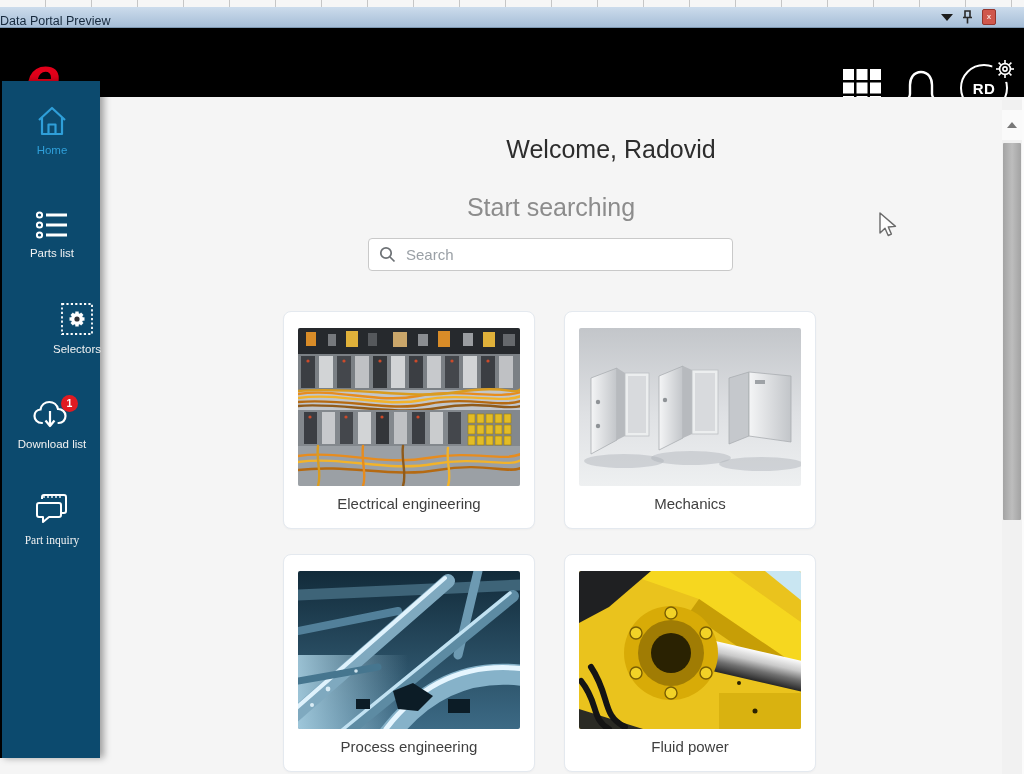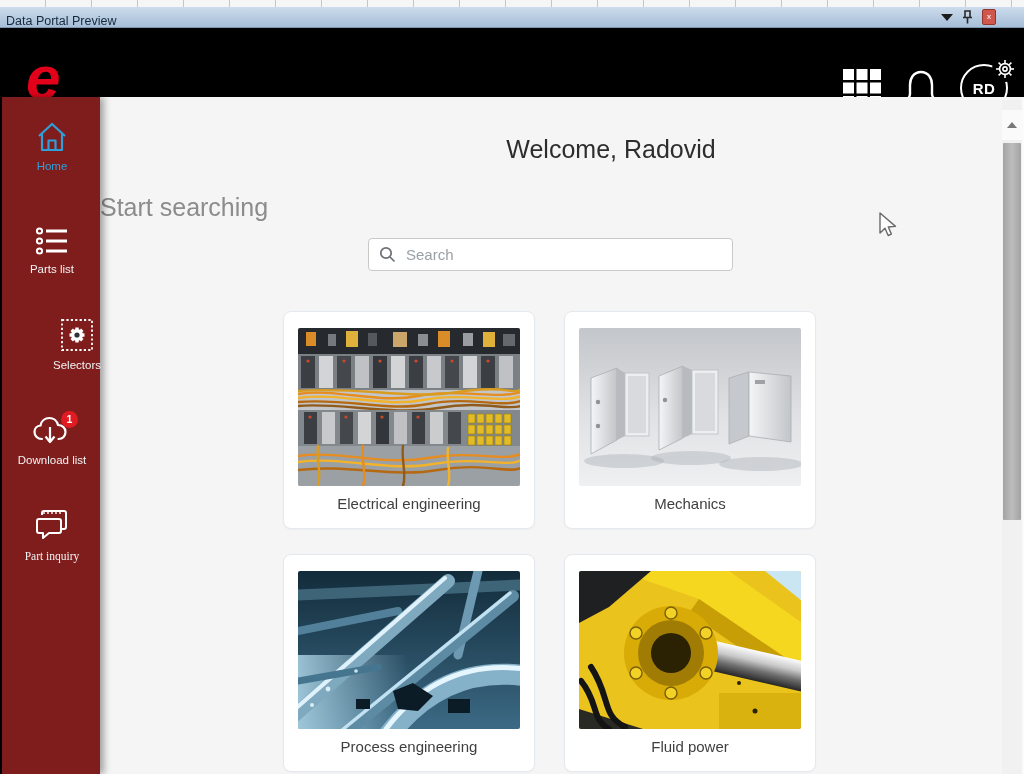--- a/index.html
+++ b/index.html
@@ -5,50 +5,50 @@
   html,body{margin:0;padding:0;width:1024px;height:774px;overflow:hidden;
     font-family:"Liberation Sans","DejaVu Sans",sans-serif;background:#f5f5f5;}
   .abs{position:absolute;}
   
   .top-strip{left:0;top:0;width:1024px;height:7px;background:#f6f6f6;
     background-image:repeating-linear-gradient(90deg,transparent 0 45px,#c6c6c6 45px 46px);}
   
   .titlebar{left:0;top:7px;width:1024px;height:21px;
     background:linear-gradient(#ccdcec,#a6bed7);
     border-bottom:1px solid #7d97b1;display:flex;align-items:center;box-sizing:border-box;}
-  .titlebar-text{font-size:12.5px;color:#16293d;padding-left:6px;flex:1;margin-top:8px;}
+  .titlebar-text{font-size:12.5px;color:#16293d;padding-left:0;flex:1;margin-top:8px;}
   .titlebar-icons{display:flex;align-items:center;gap:8px;padding-right:28px;}
   .tb-caret{width:0;height:0;border-left:6px solid transparent;border-right:6px solid transparent;
     border-top:7px solid #1c1c1c;}
   .tb-close{width:12px;height:14px;background:#d0574c;border:1px solid #94352c;border-radius:2px;
     color:#f7d9d4;font-size:8px;line-height:13px;text-align:center;font-weight:bold;}
   
   .header{left:0;top:28px;width:1024px;height:69px;background:#000;}
   .logo-e{left:26px;top:24px;font-size:62px;font-weight:800;font-style:italic;
     color:#e2001a;line-height:52px;letter-spacing:-2px;}
   .app-title{left:98px;top:66px;font-size:15px;color:#fff;}
   .hdr-icon{cursor:pointer;}
   .avatar{left:960px;top:36px;width:48px;height:48px;border:2px solid #fff;border-radius:50%;
     box-sizing:border-box;display:flex;align-items:center;justify-content:center;
     color:#fff;font-size:15px;font-weight:bold;letter-spacing:.5px;}
   .gear-wrap{left:992px;top:28px;width:26px;height:26px;background:#000;border-radius:50%;
     display:flex;align-items:center;justify-content:center;}
   
-  .sidebar{left:0;top:97px;width:100px;height:677px;background:#7f1d1d;
+  .sidebar{left:0;top:81px;width:100px;height:677px;background:#0c4a6e;
     border-left:2px solid #000;box-sizing:border-box;
     box-shadow:4px 0 7px rgba(0,0,0,.35);z-index:3;}
   .side-item{position:absolute;left:0;width:100px;text-align:center;cursor:pointer;}
   .side-item .lbl{display:block;font-size:11.5px;color:#f2f2f2;margin-top:3px;}
   .side-item.active .lbl{color:#2f9fd9;}
   .badge{position:absolute;left:59px;top:-4px;width:17px;height:17px;border-radius:50%;
     background:#e11b22;color:#fff;font-size:10.5px;font-weight:bold;line-height:17px;text-align:center;}
   
   .main{left:100px;top:97px;width:924px;height:677px;background:#f5f5f5;}
   .welcome{left:0;top:38px;width:1022px;text-align:center;font-size:25px;color:#2d2d2d;}
-  .subtitle{left:0;top:96px;width:902px;font-size:25px;color:#8c8c8c;}
+  .subtitle{left:0;top:96px;width:902px;text-align:center;font-size:25px;color:#8c8c8c;}
   .searchbox{left:268px;top:141px;width:365px;height:33px;background:#fff;border:1px solid #c9c9c9;
     border-radius:4px;box-sizing:border-box;display:flex;align-items:center;padding:0 10px;gap:8px;}
   .searchbox input{border:none;outline:none;flex:1;font-size:15px;color:#444;background:transparent;
     font-family:inherit;}
   .searchbox input::placeholder{color:#9aa0a6;}
   .cards{left:183px;top:214px;width:536px;display:grid;grid-template-columns:252px 252px;
     grid-gap:25px 29px;}
   .card{width:252px;height:218px;background:#fff;border:1px solid #e4e9ef;border-radius:8px;
     box-sizing:border-box;cursor:pointer;box-shadow:0 1px 2px rgba(0,0,0,.03);}
   .card-img{margin:16px 14px 0 14px;height:158px;border-radius:2px;overflow:hidden;}

